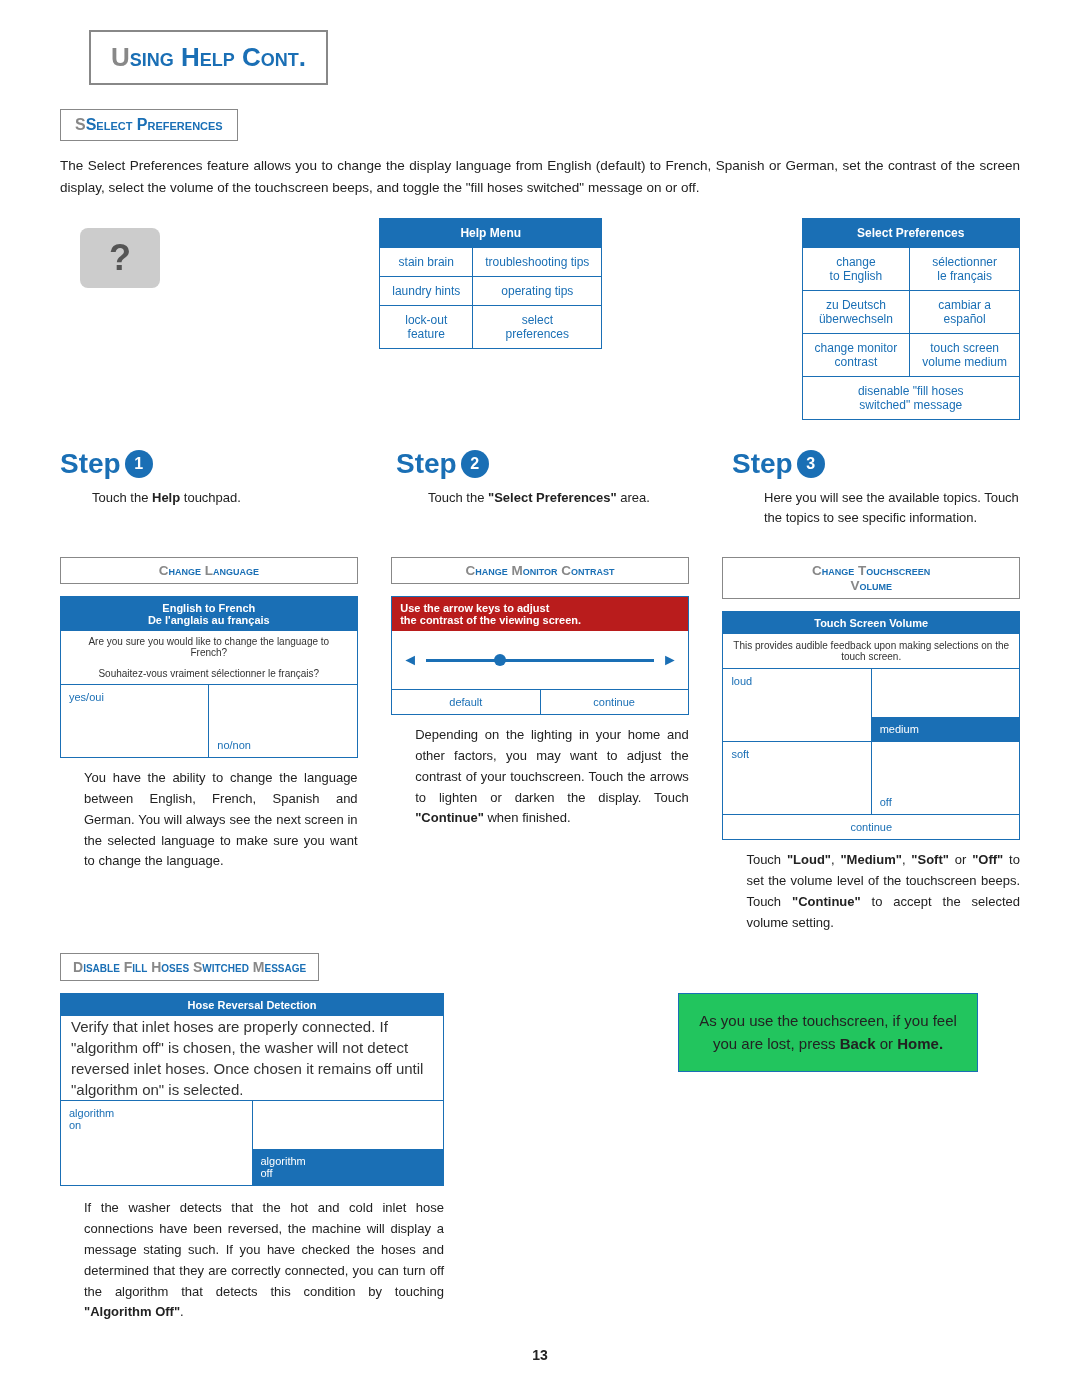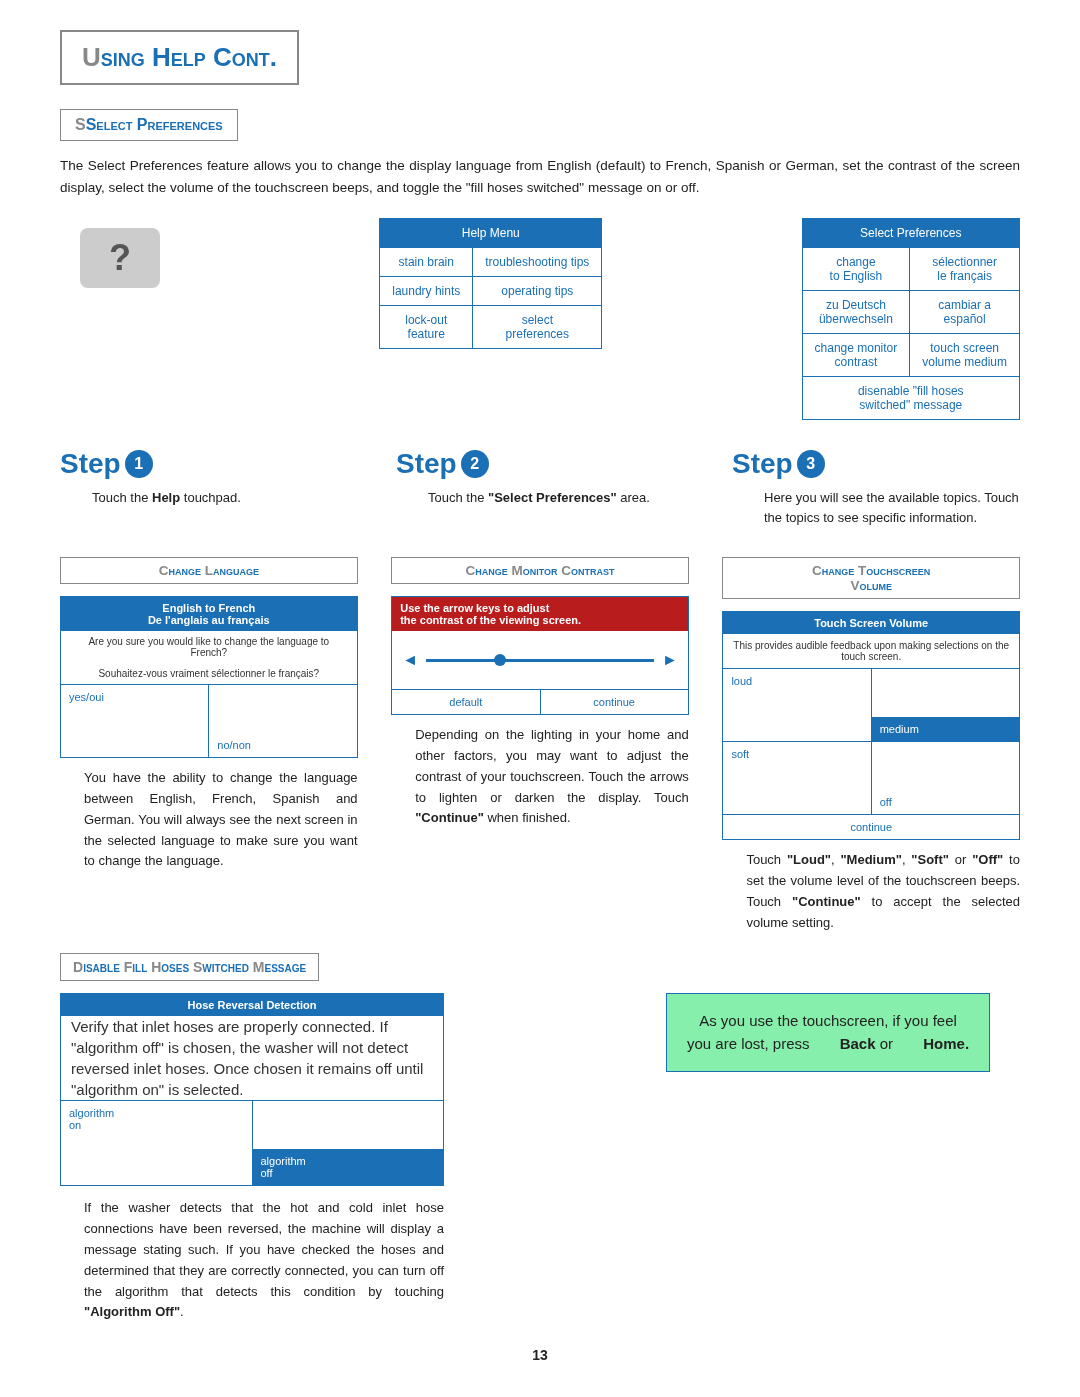--- a/index.html
+++ b/index.html
@@ -12,20 +12,21 @@
       min-height: 1397px;
       padding: 30px 60px 40px 60px;
     }
 
     
     .page-title {
       border: 2px solid #888;
       display: inline-block;
       padding: 10px 20px;
       margin-bottom: 24px;
+      margin-left: 29px;
     }
     .page-title span.u { color: #888; font-size: 26px; font-variant: small-caps; font-weight: bold; }
     .page-title span.rest { color: #1a6fb5; font-size: 26px; font-variant: small-caps; font-weight: bold; }
 
     
     .section-heading {
       border: 1.5px solid #888;
       display: inline-block;
       padding: 6px 14px;
       margin-bottom: 14px;
@@ -81,21 +82,21 @@
     .blue-table td {
       border: 1px solid #1a6fb5;
       padding: 7px 12px;
       text-align: center;
       color: #1a6fb5;
       font-size: 12px;
     }
     .blue-table .header-row td {
       background: #1a6fb5;
       color: #fff;
-      font-weight: normal;
+      font-weight: bold;
       border: 1px solid #1a6fb5;
     }
 
     
     .steps-area {
       display: flex;
       justify-content: space-between;
       margin-bottom: 30px;
       align-items: flex-start;
     }
@@ -238,28 +239,28 @@
       width: 40%;
     }
     .bottom-right {
       width: 40%;
       display: flex;
       align-items: center;
       justify-content: center;
     }
 
     .tip-box {
-      background: #86efac;
+      background: #22c55e;
       border: 1.5px solid #1a6fb5;
       padding: 16px 20px;
       font-size: 15px;
       text-align: center;
       line-height: 1.5;
     }
-    .tip-box strong { font-weight: bold; margin-left: 26px; }
+    .tip-box strong { font-weight: bold; }
 
     .body-text {
       font-size: 13px;
       line-height: 1.6;
       text-align: justify;
       margin-left: 24px;
     }
     .body-text strong { font-weight: bold; }
 
     

